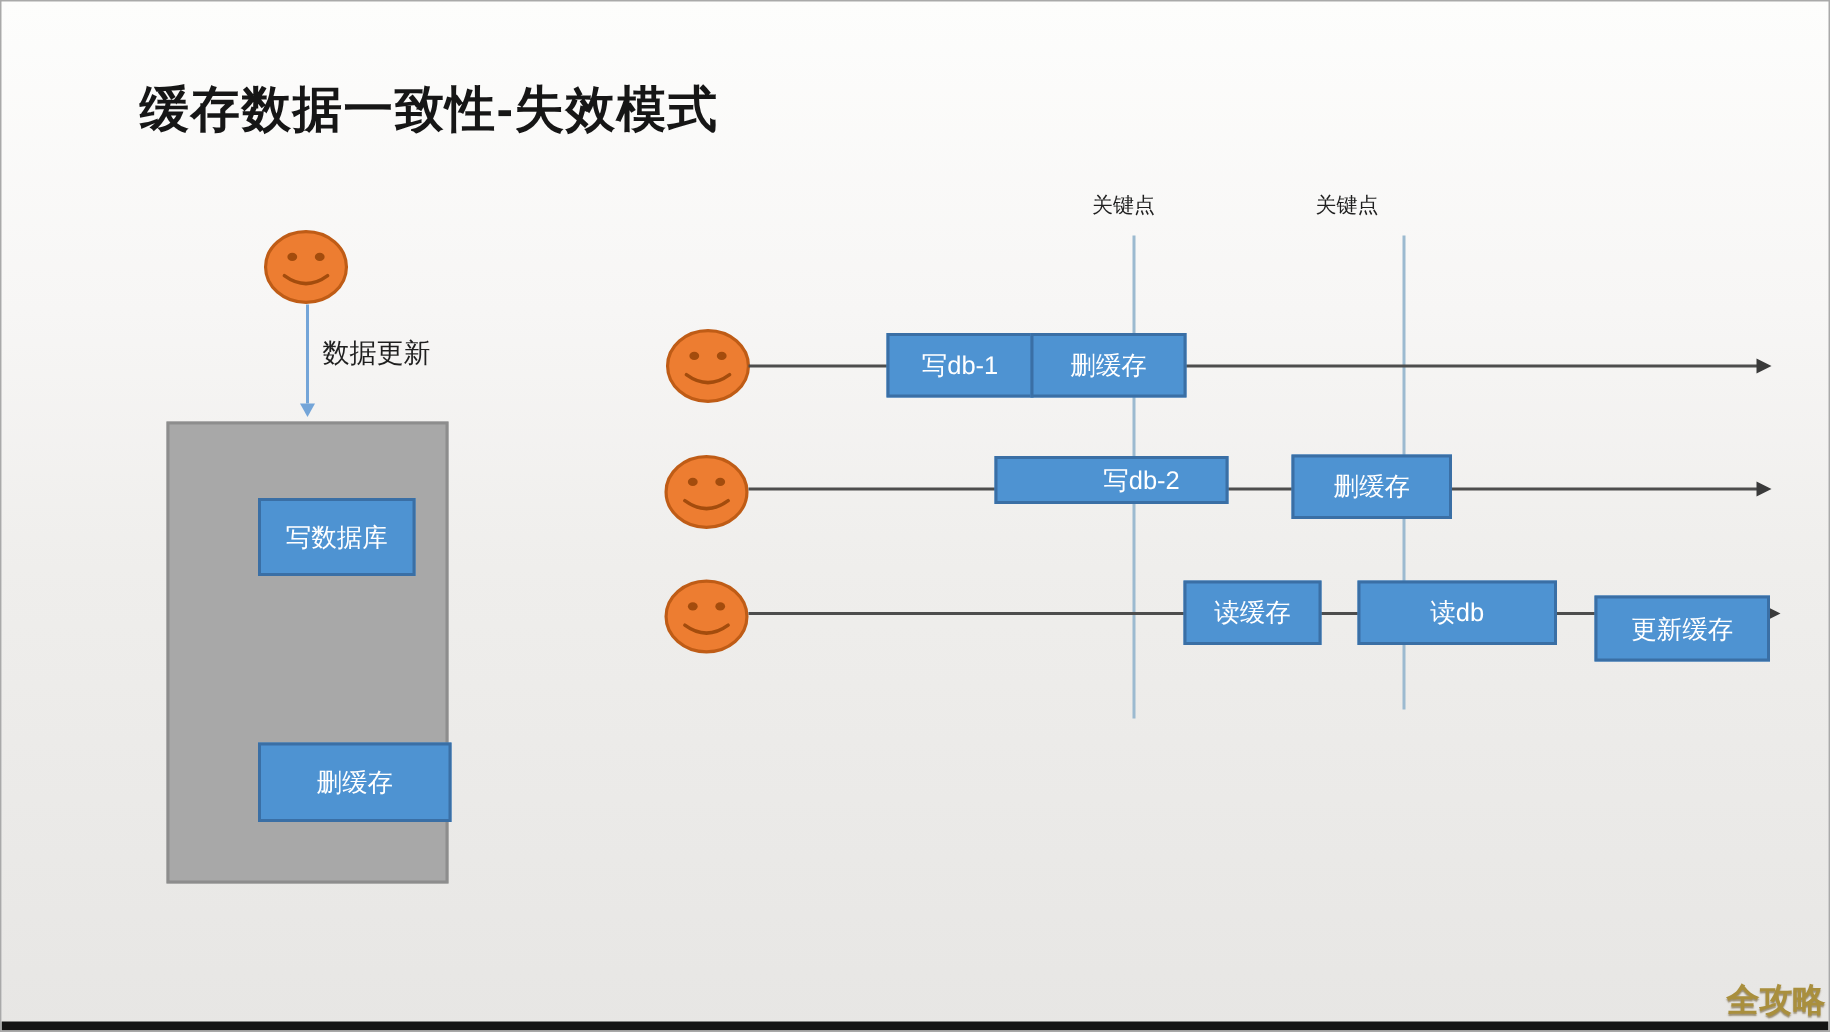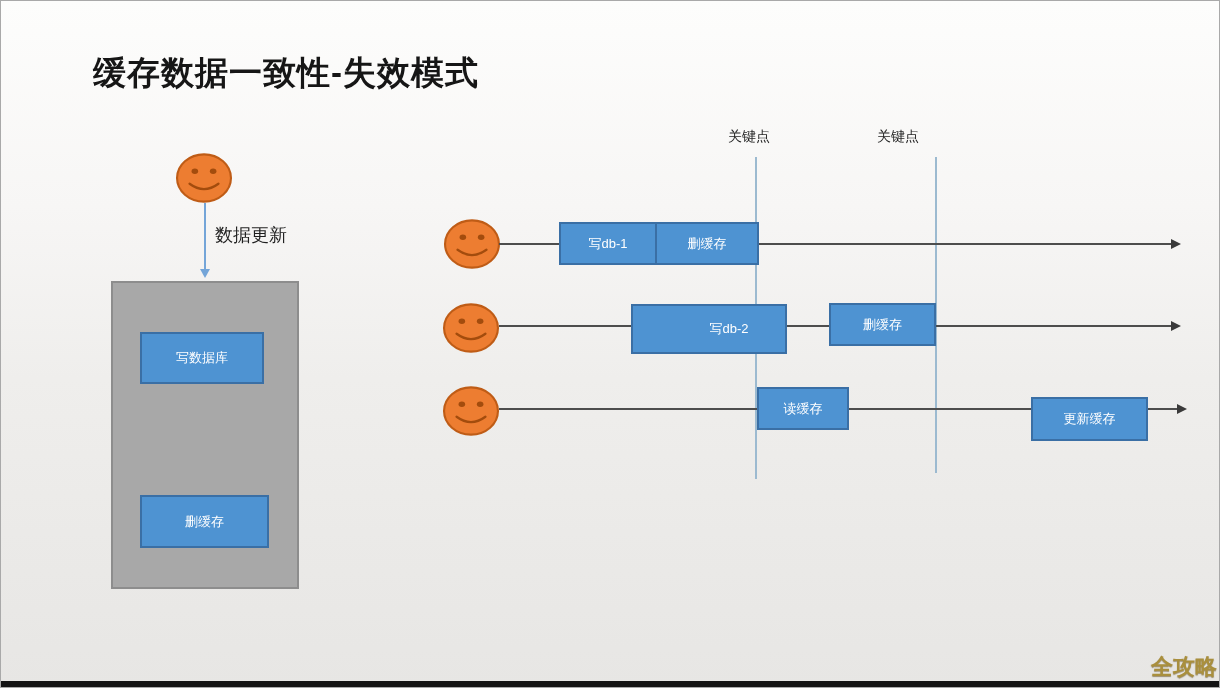--- a/index.html
+++ b/index.html
@@ -11,21 +11,21 @@
   }
   .bottom-bar{position:absolute;left:0;right:0;bottom:0;height:6px;background:#141414;}
   .title{
     position:absolute;left:92px;top:50px;font-size:33px;font-weight:700;
     color:#161616;letter-spacing:1px;white-space:nowrap;
   }
   .smiley{position:absolute;width:58px;height:52px;}
   .blue-box{
     position:absolute;background:#4e93d2;border:2px solid #3a6fa5;color:#ffffff;
     display:flex;align-items:center;justify-content:center;
-    font-size:13px;box-sizing:border-box;white-space:nowrap;z-index:3;
+    font-size:17px;box-sizing:border-box;white-space:nowrap;z-index:3;margin-left:32px;
   }
   .gray-box{
     position:absolute;left:110px;top:280px;width:188px;height:308px;
     background:#a8a8a8;border:2px solid #8d8d8d;box-sizing:border-box;z-index:1;
   }
   .hline{position:absolute;height:2px;background:#4d4d4d;z-index:2;}
   .vline{position:absolute;width:2px;background:#9cbad0;z-index:2;}
   .varrow-line{position:absolute;width:2px;background:#74a5d8;z-index:2;}
   .arrow-r{
     position:absolute;width:0;height:0;z-index:2;
@@ -62,48 +62,49 @@
   <div class="title">缓存数据一致性-失效模式</div>
 
   <svg class="smiley" style="left:174px;top:151px;">
     <use href="#smiley"></use>
   </svg>
   <div class="varrow-line" style="left:203px;top:202px;height:66px;"></div>
   <div class="arrow-d" style="left:199px;top:268px;"></div>
   <div class="flow-label" style="left:214px;top:222px;">数据更新</div>
 
   <div class="gray-box"></div>
-  <div class="blue-box" style="left:139px;top:331px;width:124px;height:52px;">写数据库</div>
+  <div class="blue-box" style="left:139px;top:331px;width:105px;height:52px;">写数据库</div>
   <div class="blue-box" style="left:139px;top:494px;width:129px;height:53px;">删缓存</div>
 
   <div class="kp-label" style="left:727px;top:127px;">关键点</div>
   <div class="kp-label" style="left:876px;top:127px;">关键点</div>
   <div class="vline" style="left:754px;top:156px;height:322px;"></div>
   <div class="vline" style="left:934px;top:156px;height:316px;"></div>
 
   <svg class="smiley" style="left:442px;top:217px;">
     <use href="#smiley"></use>
   </svg>
   <div class="hline" style="left:498px;top:242px;width:674px;"></div>
   <div class="arrow-r" style="left:1170px;top:238px;"></div>
   <div class="blue-box" style="left:558px;top:221px;width:98px;height:43px;">写db-1</div>
   <div class="blue-box" style="left:654px;top:221px;width:104px;height:43px;">删缓存</div>
 
   <svg class="smiley" style="left:441px;top:301px;">
     <use href="#smiley"></use>
   </svg>
   <div class="hline" style="left:498px;top:324px;width:674px;"></div>
   <div class="arrow-r" style="left:1170px;top:320px;"></div>
-  <div class="blue-box" style="left:630px;top:303px;width:156px;height:50px;padding-left:40px;">写db-2</div>
+  <div class="blue-box" style="left:630px;top:303px;width:156px;height:32px;padding-left:40px;">写db-2</div>
   <div class="blue-box" style="left:828px;top:302px;width:107px;height:43px;">删缓存</div>
 
   <svg class="smiley" style="left:441px;top:384px;">
     <use href="#smiley"></use>
   </svg>
   <div class="hline" style="left:498px;top:407px;width:680px;"></div>
   <div class="arrow-r" style="left:1176px;top:403px;"></div>
   <div class="blue-box" style="left:756px;top:386px;width:92px;height:43px;">读缓存</div>
+  <div class="blue-box" style="left:872px;top:386px;width:133px;height:43px;">读db</div>
   <div class="blue-box" style="left:1030px;top:396px;width:117px;height:44px;">更新缓存</div>
 
   <div class="watermark">全攻略</div>
   <div class="bottom-bar"></div>
 
 </div>
 
 </body></html>

